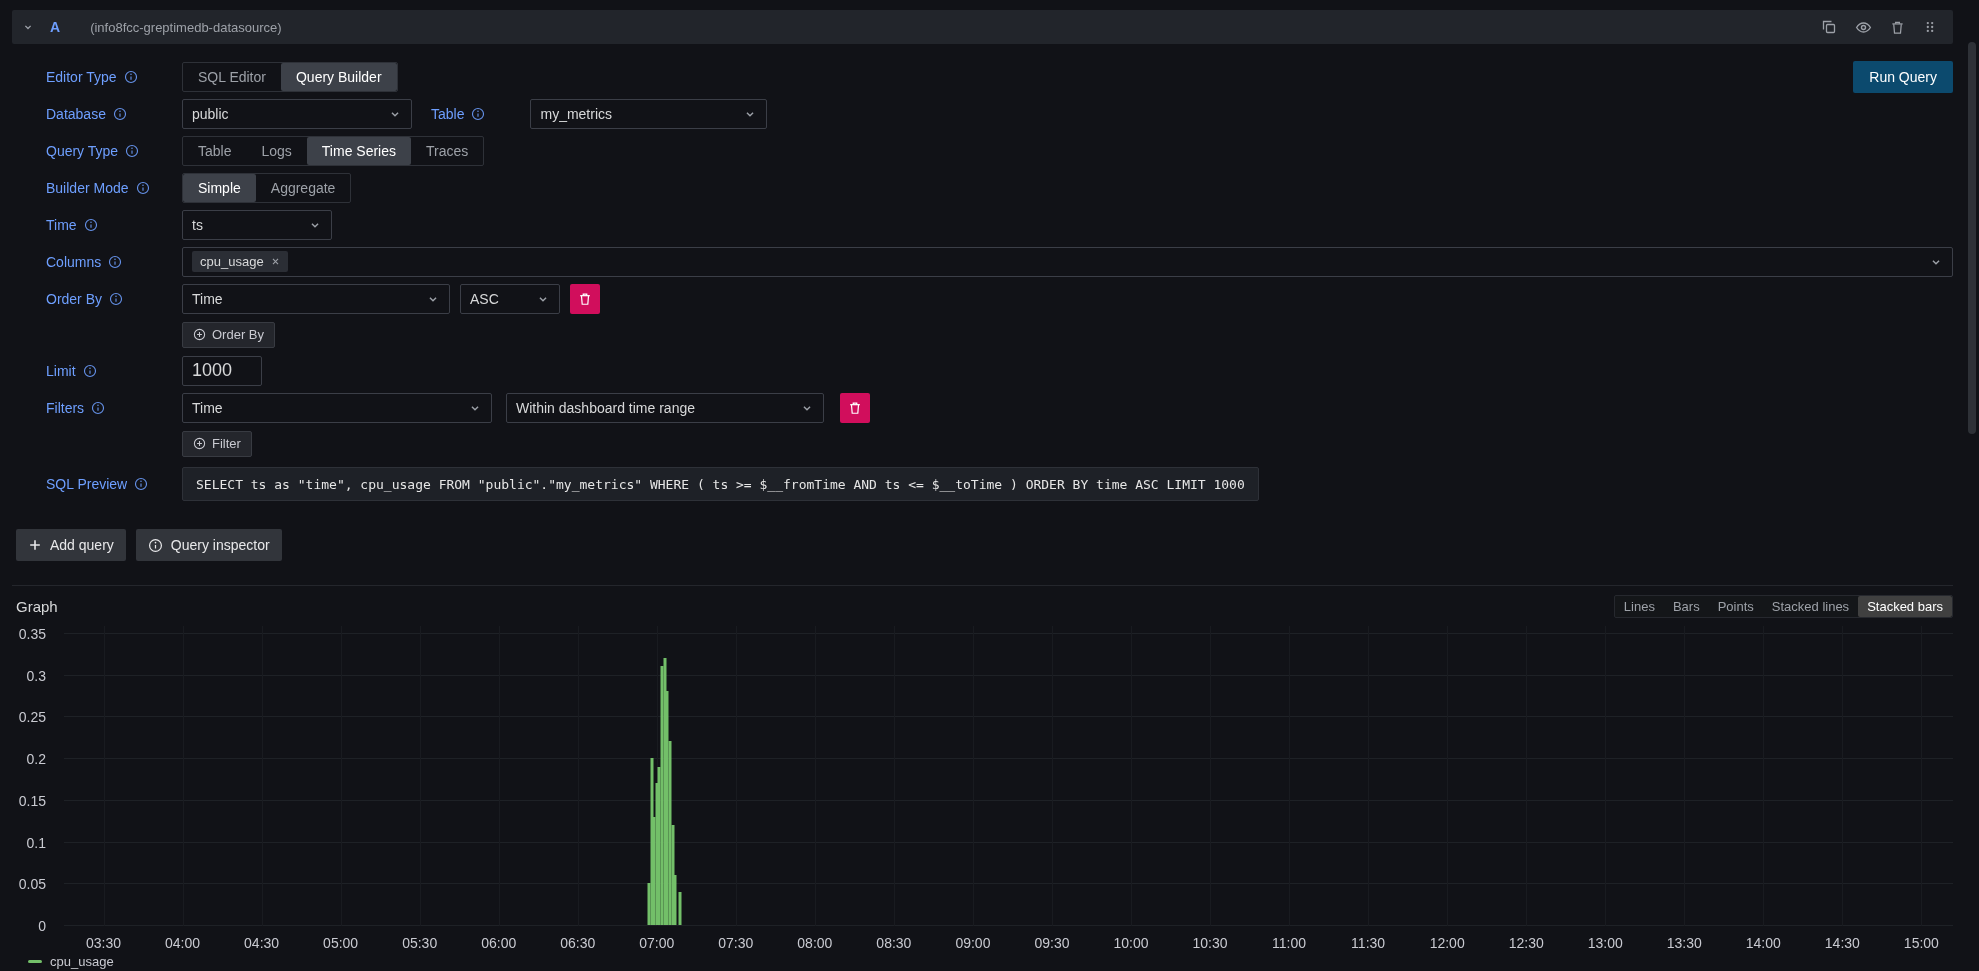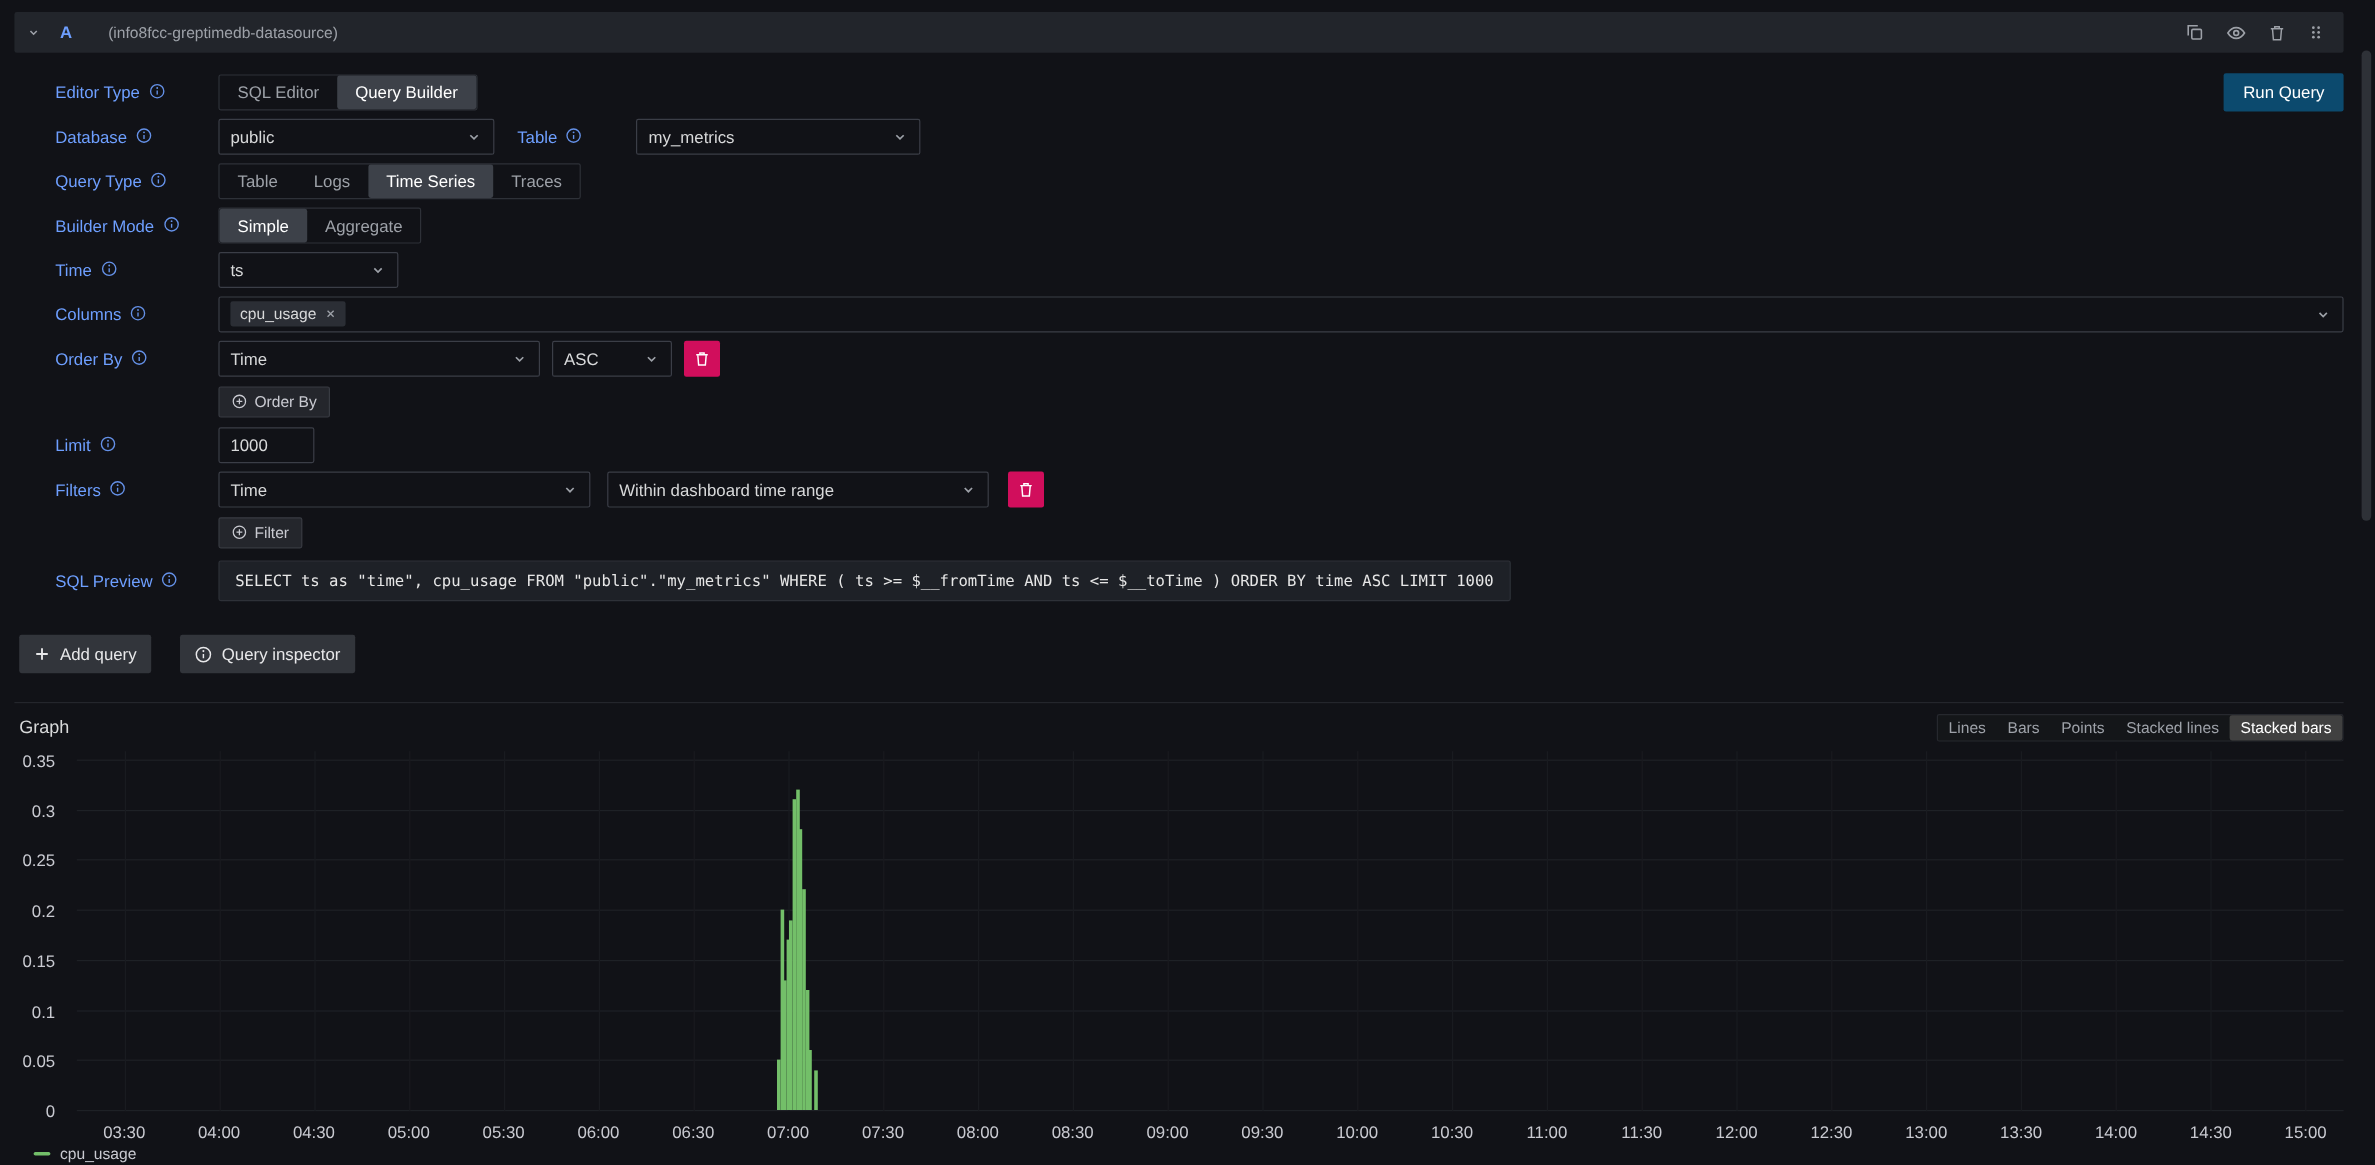--- a/index.html
+++ b/index.html
@@ -13,42 +13,42 @@
   .ref{color:#6e9fff;font-weight:700;font-size:14px;margin-left:16px}
   .ds-name{color:#9da1a8;font-size:13px;margin-left:30px}
   .hicons{margin-left:auto;display:flex;gap:18px;align-items:center;color:#9da1a8}
   .hicons span{display:flex;cursor:pointer}
 
   
   .qbody{padding:14px 0 0 34px}
   .row{display:flex;align-items:center;height:37px}
   .row.addrow{height:35px}
   .row.tall{height:46px}
-  .flabel{width:136px;flex-shrink:0;display:flex;align-items:flex-start;gap:7px;color:#6e9fff;font-size:14px}
+  .flabel{width:136px;flex-shrink:0;display:flex;align-items:center;gap:7px;color:#6e9fff;font-size:14px}
   .flabel .info{display:flex;opacity:.9}
   .flabel.inline{width:auto}
 
   .seg{display:flex;align-items:stretch;height:30px;background:#111217;border:1px solid #2e3138;border-radius:2px}
   .seg .opt{display:flex;align-items:center;padding:0 15px;font-size:14px;color:#9da1a8;cursor:pointer;border-radius:2px}
   .seg .opt.sel{background:#3d4149;color:#fff}
 
   .select{height:30px;background:#111217;border:1px solid #3b3e47;border-radius:2px;display:flex;align-items:center;justify-content:space-between;gap:8px;padding:0 9px;font-size:14px;color:#d8d9da;cursor:pointer}
   .select .chev{color:#9da1a8;display:flex}
-  .input{height:30px;width:80px;background:#111217;border:1px solid #3b3e47;border-radius:2px;padding:0 9px;font-size:14px;color:#d8d9da;font-family:inherit}
+  .input{height:30px;width:80px;background:#111217;border:1px solid #3b3e47;border-radius:2px;padding:0 9px;font-size:18px;color:#d8d9da;font-family:inherit}
 
   .btn-run{margin-left:auto;height:32px;padding:0 16px;background:#0c4a6e;color:#fff;border:none;border-radius:2px;font-size:14px;font-weight:500;font-family:inherit;cursor:pointer}
   .btn-danger{width:30px;height:30px;margin-left:10px;background:#d10e5c;border:none;border-radius:2px;color:#fff;display:flex;align-items:center;justify-content:center;cursor:pointer}
   .btn-add{height:26px;display:inline-flex;align-items:center;gap:6px;padding:0 10px;background:#24262c;border:1px solid #383b42;border-radius:2px;color:#c9cad1;font-size:13px;font-family:inherit;cursor:pointer}
 
   .chip{display:inline-flex;align-items:center;gap:7px;background:#2b2e35;border-radius:2px;padding:3px 8px;font-size:13px;color:#d8d9da}
   .chip .x{color:#9da1a8;display:flex;cursor:pointer}
 
   .sql-box{height:34px;display:flex;align-items:center;background:#1e2127;border:1px solid #2e3138;border-radius:2px;padding:0 13px;font-family:"DejaVu Sans Mono","Liberation Mono",monospace;font-size:13px;color:#e6e6e6;white-space:pre}
 
-  .qfooter{margin-top:22px;display:flex;gap:24px;margin-left:4px}
+  .qfooter{margin-top:22px;display:flex;gap:10px;margin-left:4px}
   .btn-sec{height:32px;display:inline-flex;align-items:center;gap:8px;padding:0 12px;background:#32353b;border:none;border-radius:2px;color:#e8e8ea;font-size:14px;font-weight:500;font-family:inherit;cursor:pointer}
   .btn-sec span{display:flex;align-items:center}
 
   
   .graph-section{margin-top:24px;border-top:1px solid #24262c;padding-top:8px}
   .graph-head{display:flex;align-items:center;height:24px}
   .graph-title{font-size:15px;font-weight:500;color:#d8d9da;margin-left:4px}
   .modes{margin-left:auto;display:flex;background:#141619;border:1px solid #26282e;border-radius:2px}
   .modes .opt{padding:3px 9px;font-size:13px;color:#9da1a8;display:flex;align-items:center;cursor:pointer;border-radius:2px}
   .modes .opt.sel{background:#404040;color:#fff}

